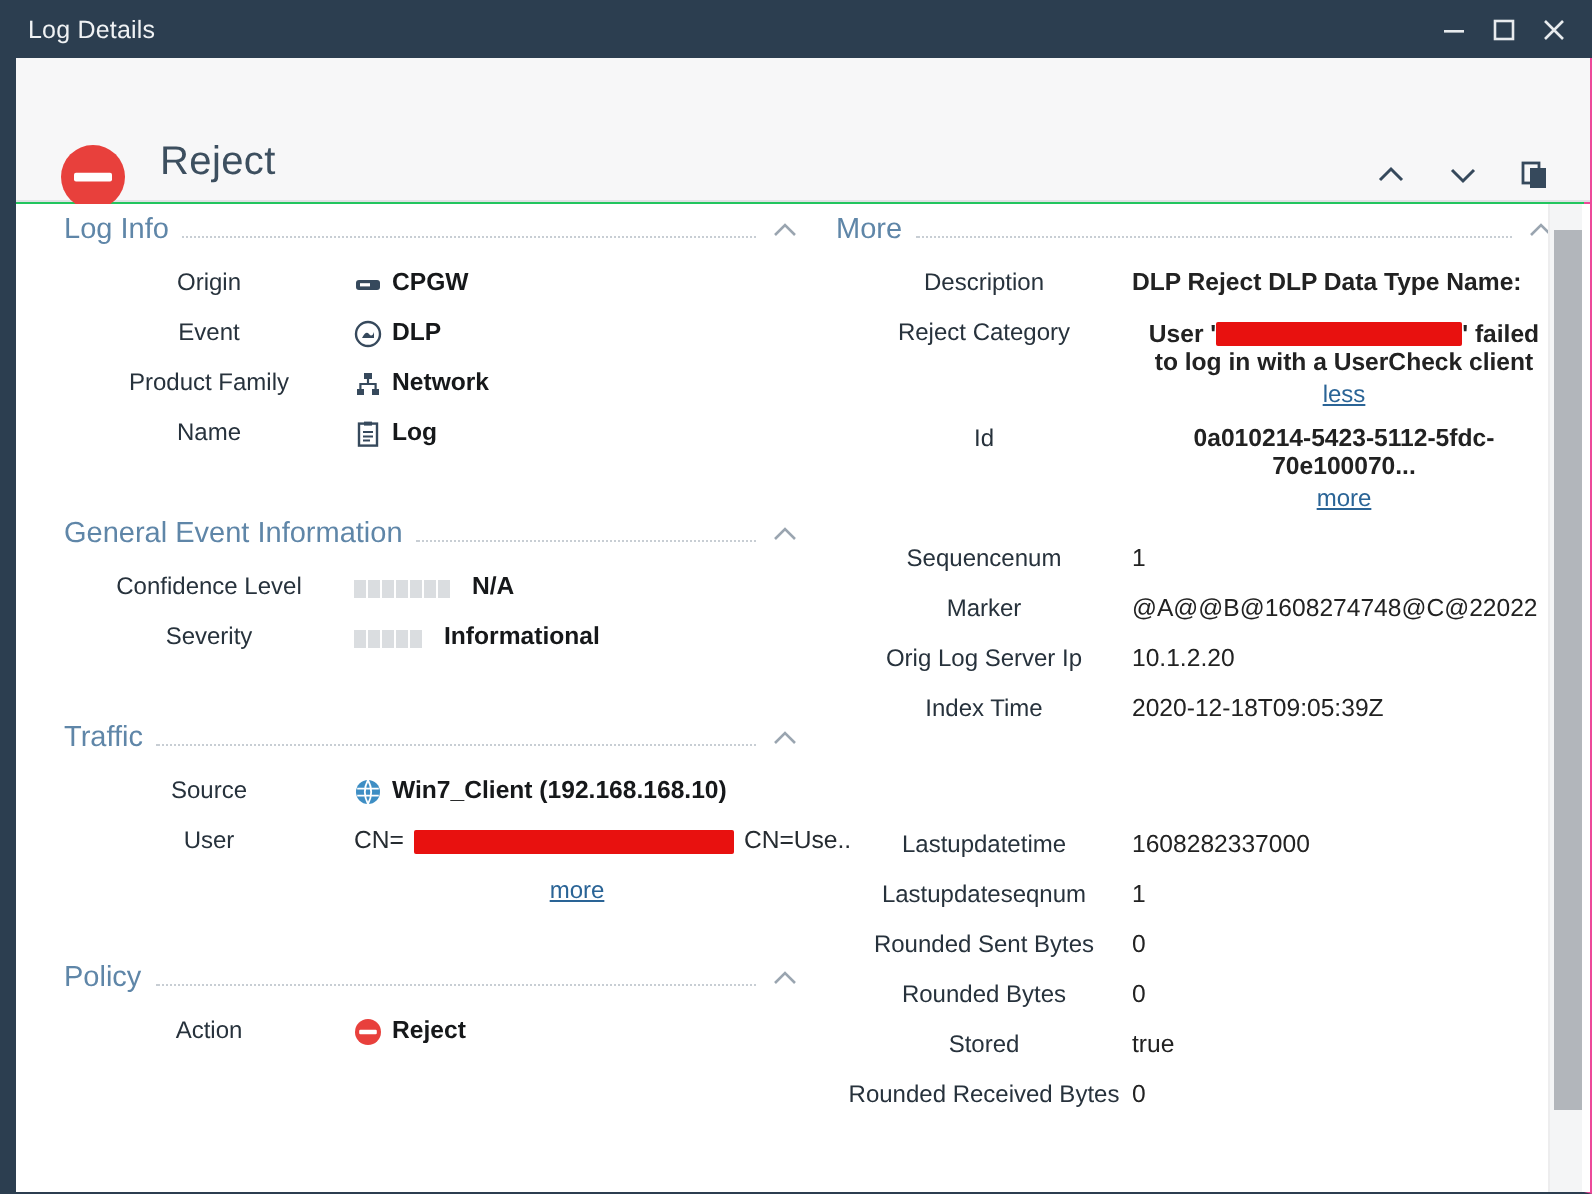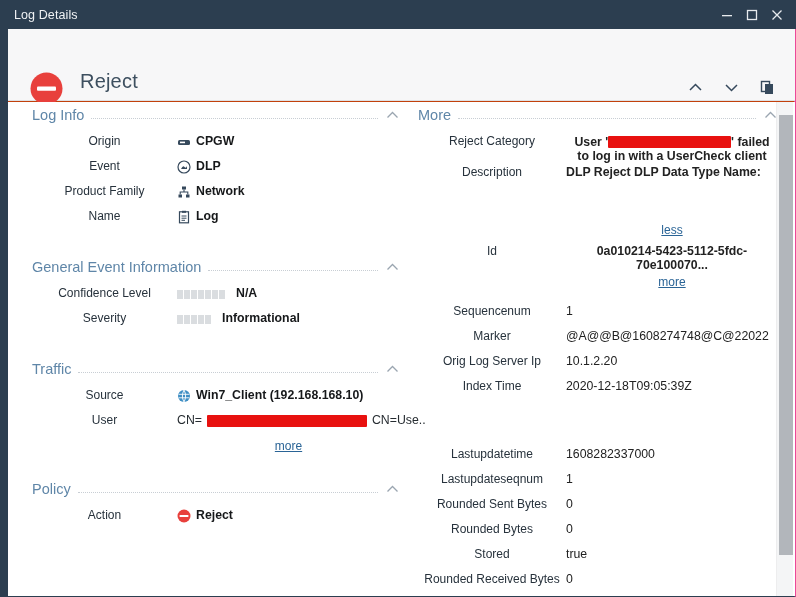--- a/index.html
+++ b/index.html
@@ -5,24 +5,24 @@
   * { box-sizing: border-box; margin: 0; padding: 0; }
   html, body {
     width: 796px; height: 597px;
     overflow: hidden;
     font-family: "Liberation Sans", sans-serif;
     background: #ffffff;
   }
   #window {
     position: relative;
     width: 796px; height: 597px;
-    background: #c2410c;
+    background: #22c55e;
     border-left: 8px solid #2c3e50;
     border-bottom: 1px solid #2c3e50;
-    border-right: 2px solid #ec4899;
+    border-right: 4px solid #ec4899;
   }
   
   #titlebar {
     position: absolute; top: 0; left: -8px;
     width: 796px; height: 29px;
     background: #2c3e50;
     display: flex; align-items: center;
   }
   #titlebar .title {
     color: #f0f2f4; font-size: 12.5px;
@@ -393,32 +393,32 @@
           <span class="sec-title">More</span>
           <span class="sec-dots"></span>
           <span class="sec-chev">
             <svg width="15" height="15" viewBox="0 0 15 15">
                 <path d="M2.5 9.5 L7.5 4.5 L12.5 9.5" stroke="currentColor" stroke-width="1.3" fill="none"></path>
               </svg>
           </span>
         </div>
 
         <div class="row">
+          <div class="k">Description</div>
+          <div class="v b">DLP Reject DLP Data Type Name:</div>
+        </div>
+
+        <div class="row">
           <div class="k">Reject Category</div>
           <div class="v b" style="display:block;">
             <span>User '</span><span class="redact r2"></span><span>' failed</span>
             <div>to log in with a UserCheck client</div>
           </div>
         </div>
-
-        <div class="row">
-          <div class="k">Description</div>
-          <div class="v b">DLP Reject DLP Data Type Name:</div>
-        </div>
-        <div class="sub-link-row" style="padding-left:148px;margin-top:32px;">
+        <div class="sub-link-row" style="padding-left:148px;">
           <span class="more-link">less</span>
         </div>
 
         <div class="row">
           <div class="k">Id</div>
           <div class="v b">0a010214-5423-5112-5fdc-70e100070...</div>
         </div>
         <div class="sub-link-row" style="padding-left:148px;">
           <span class="more-link">more</span>
         </div>

